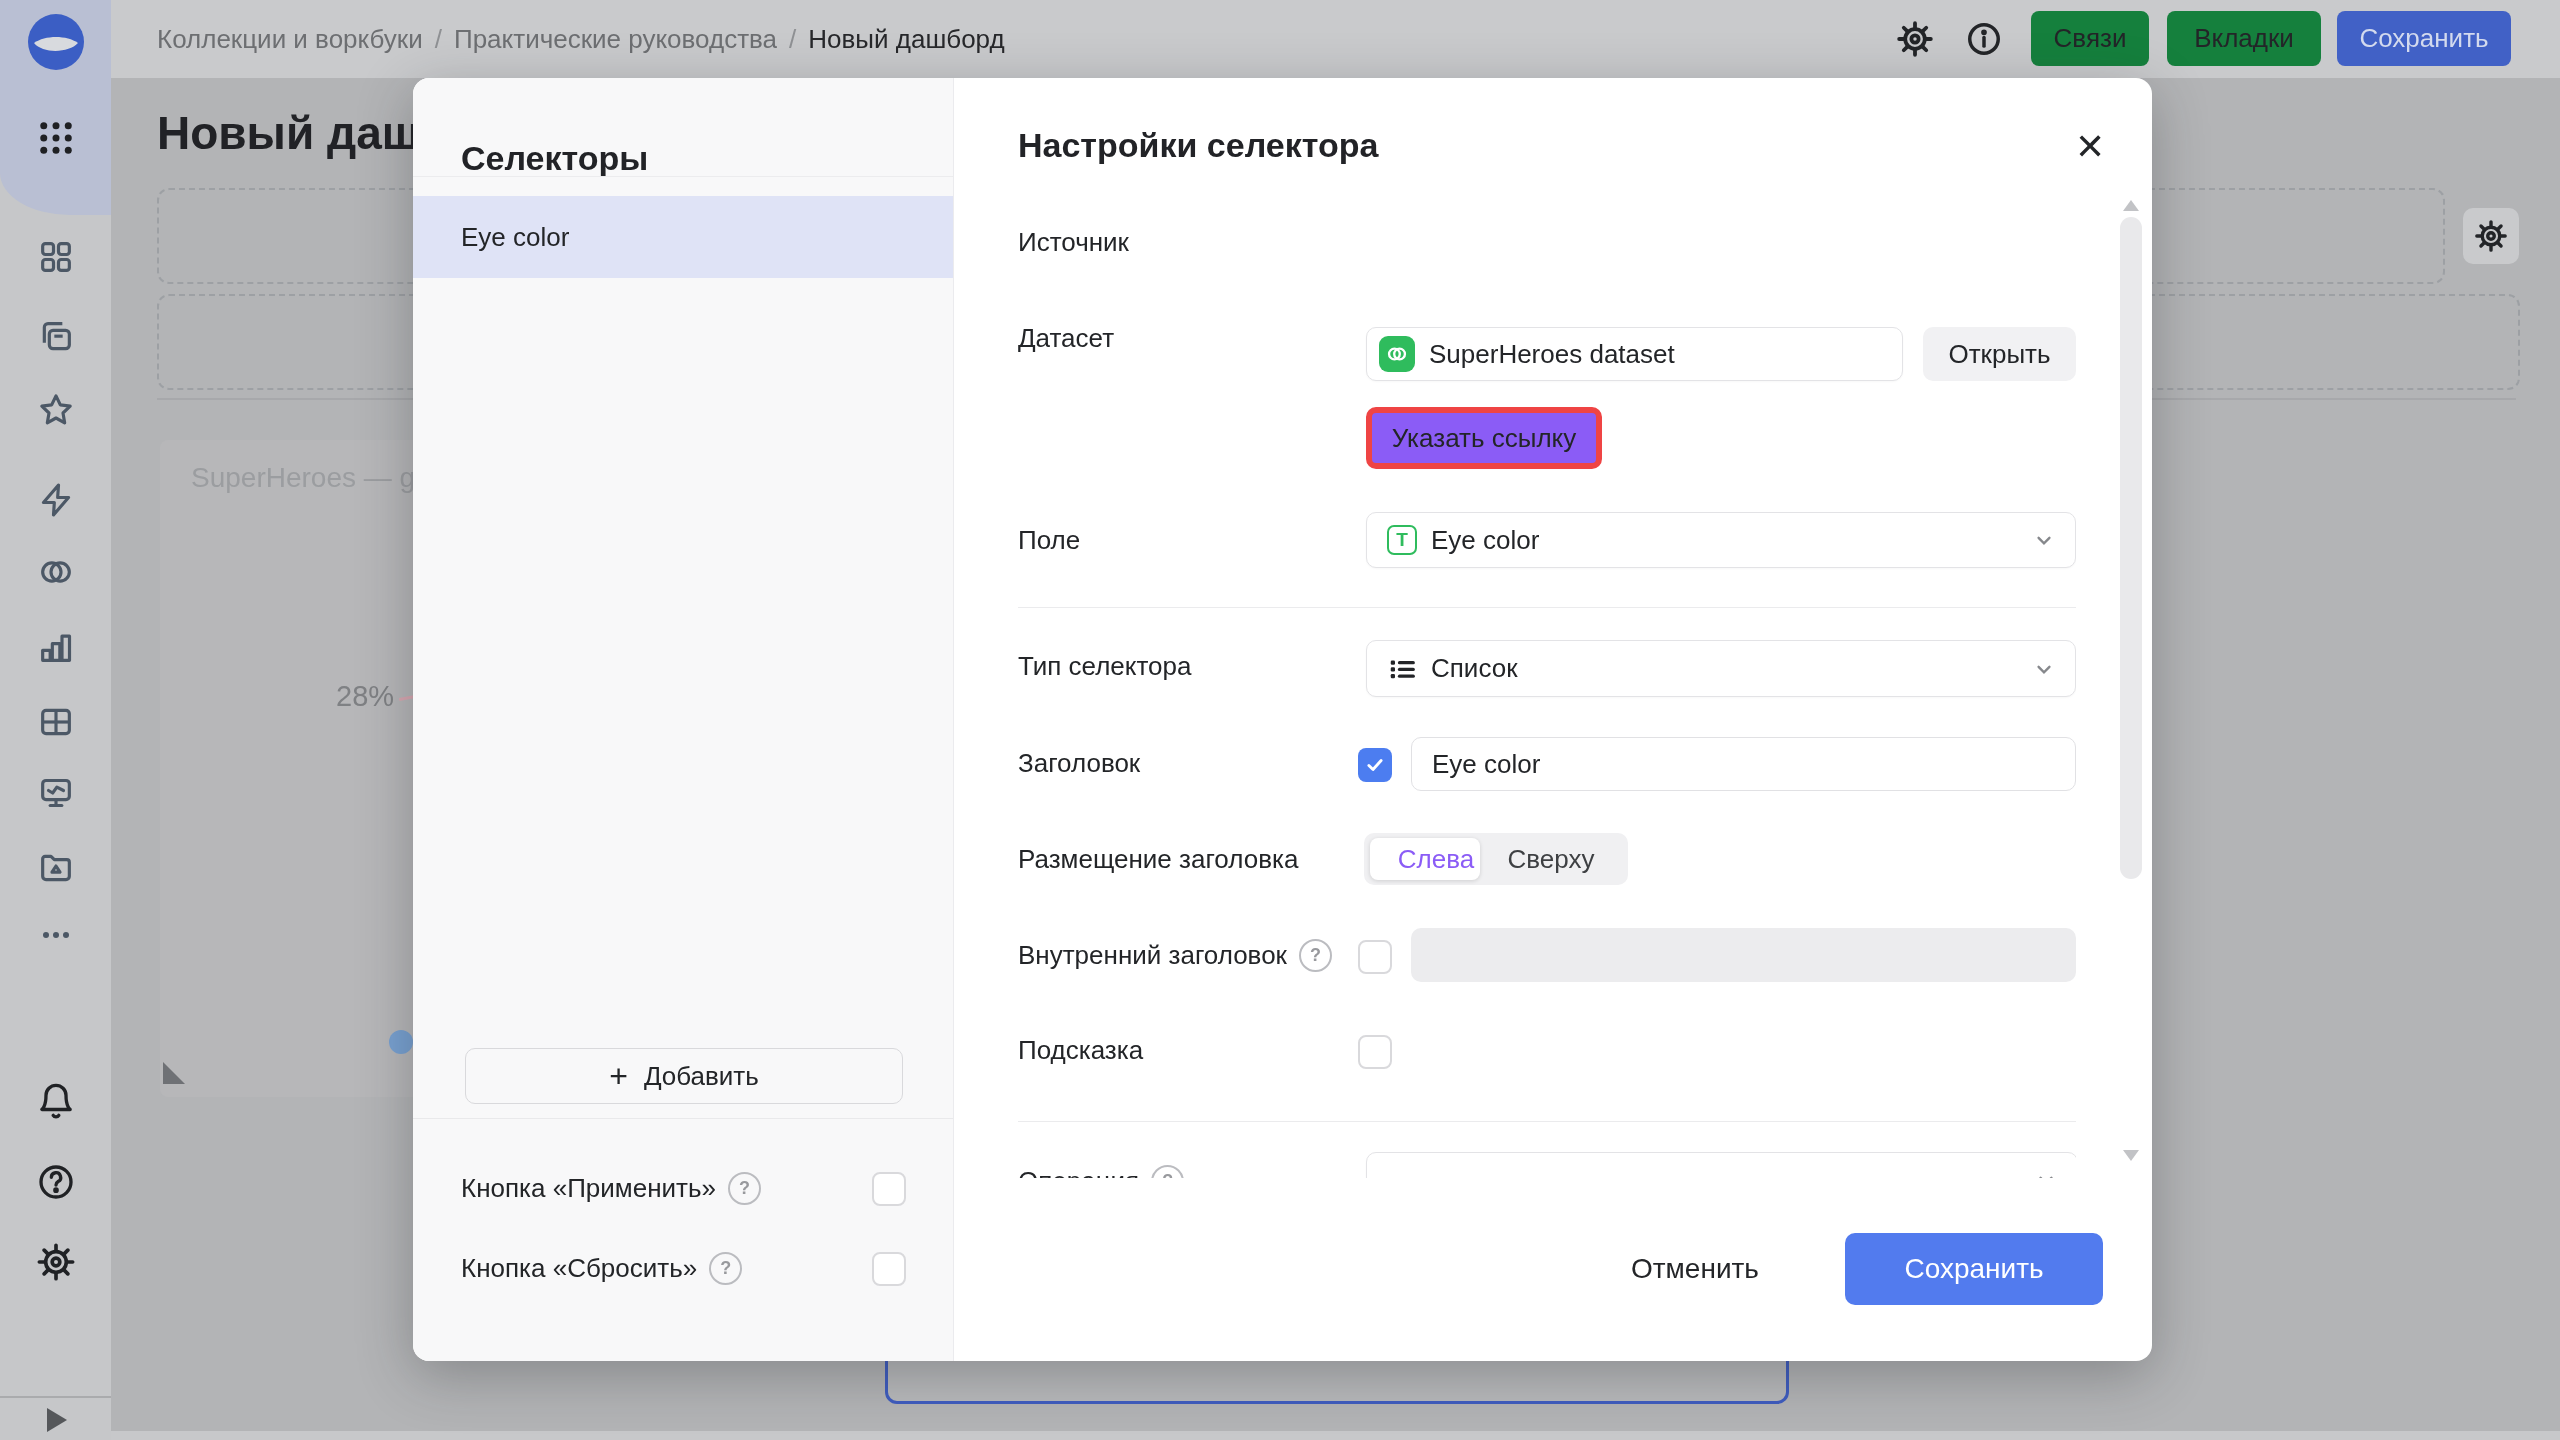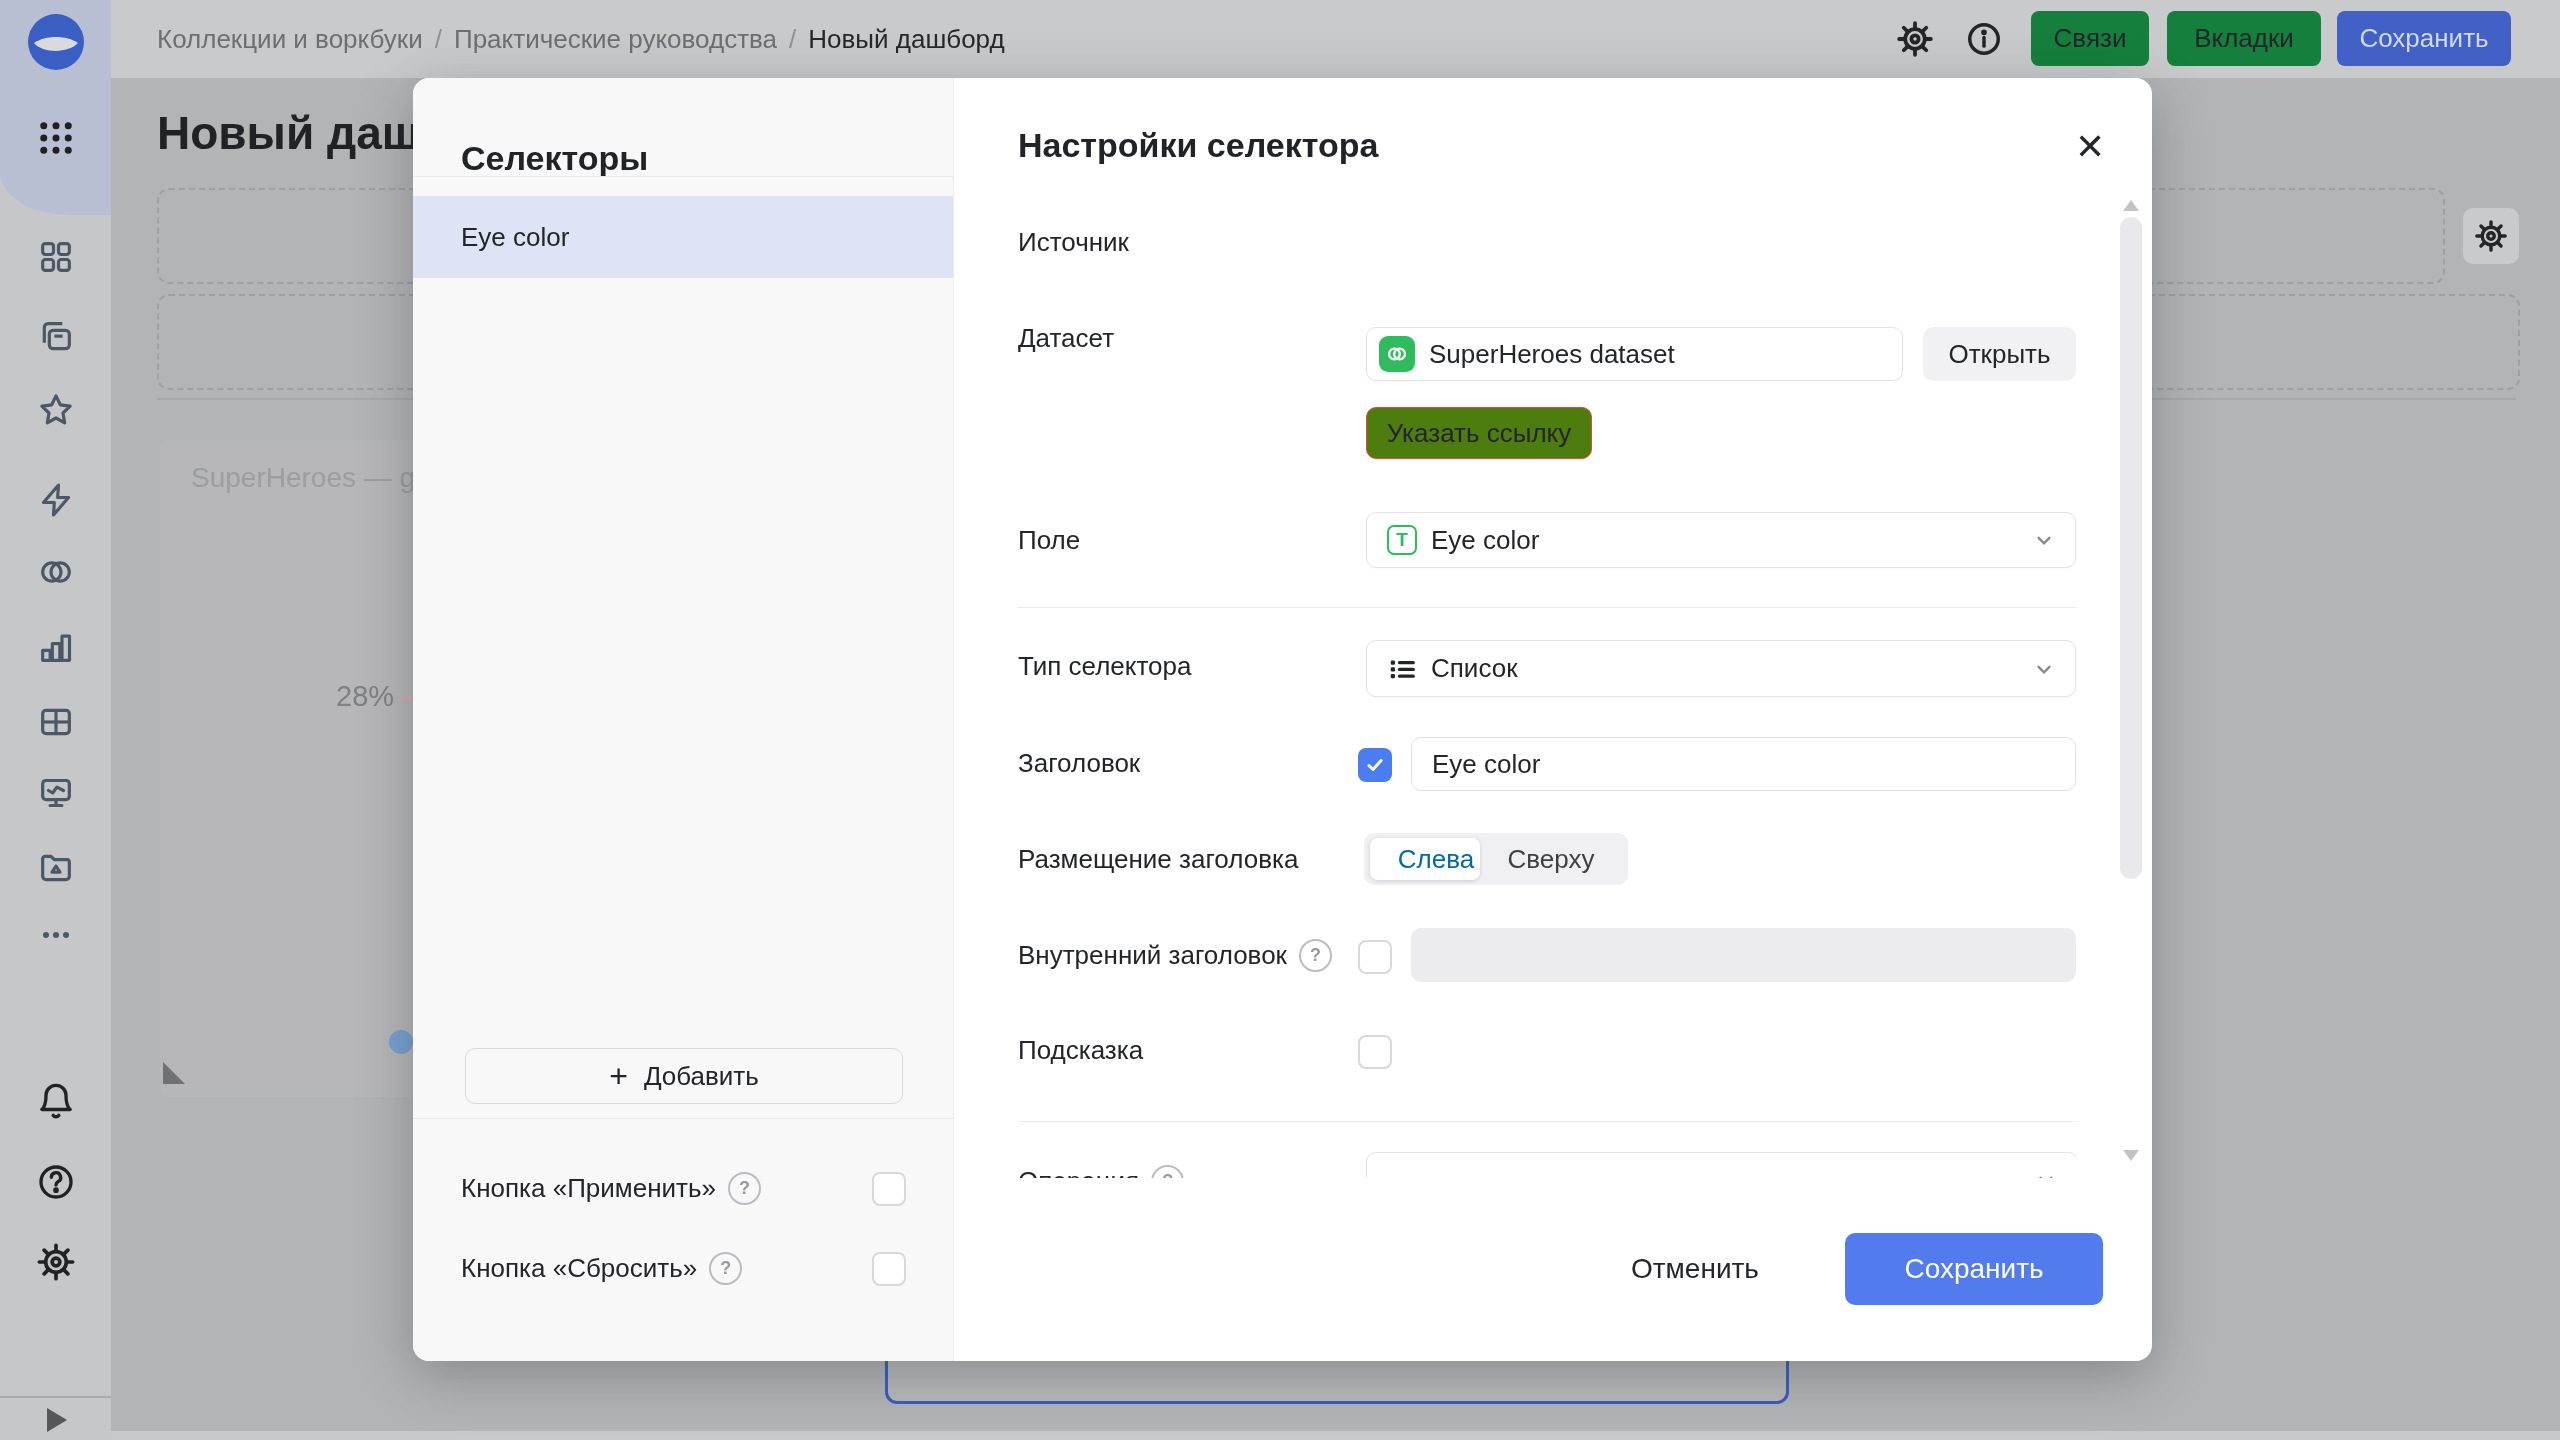--- a/index.html
+++ b/index.html
@@ -62,21 +62,21 @@
   .settings-title{left:605px;top:48px;font-size:34px;font-weight:600;color:#222327;}
   .close-btn{left:1653px;top:45px;width:48px;height:48px;display:flex;align-items:center;justify-content:center;
              font-size:36px;color:#232528;cursor:pointer;}
   .form-scroll{left:605px;top:117px;width:1058px;height:983px;overflow:hidden;}
   .f-label{left:0;font-size:26px;color:#232528;display:flex;align-items:center;gap:12px;white-space:nowrap;}
   .select{border:1px solid #e3e3e6;border-radius:10px;background:#fff;display:flex;align-items:center;
           font-size:26px;color:#232528;cursor:pointer;box-shadow:0 1px 2px rgba(0,0,0,.03);}
   .select .chev{position:absolute;right:18px;}
   .text-input{border:1px solid #e1e1e4;border-radius:10px;background:#fff;font-size:26px;color:#232528;
               padding:0 0 0 20px;box-sizing:border-box;font-family:inherit;outline:none;}
-  .ghost-btn{border:1px solid #ef4444;border-radius:10px;background:#4d7c0f;display:flex;align-items:center;justify-content:center;
+  .ghost-btn{border:6px solid #ef4444;border-radius:10px;background:#8b5cf6;display:flex;align-items:center;justify-content:center;
              font-size:26px;cursor:pointer;}
   .gray-btn{background:#f1f1f3;border-radius:10px;display:flex;align-items:center;justify-content:center;font-size:26px;cursor:pointer;}
   .seg{background:#f0f0f2;border-radius:10px;}
   .seg-opt{position:absolute;top:0;height:52px;display:flex;align-items:center;justify-content:center;font-size:26px;color:#3e4043;cursor:pointer;}
   .seg-active-bg{position:absolute;left:6px;top:5px;width:110px;height:42px;background:#fff;border-radius:8px;box-shadow:0 1px 4px rgba(0,0,0,.14);}
   .ds-icon{width:36px;height:36px;border-radius:9px;background:#2fbc5d;display:flex;align-items:center;justify-content:center;flex:0 0 auto;}
   .t-icon{width:30px;height:30px;border:2.5px solid #2fbc5d;border-radius:7px;color:#2fbc5d;font-size:19px;font-weight:700;
           display:flex;align-items:center;justify-content:center;box-sizing:border-box;flex:0 0 auto;}
   .scroll-track{left:1707px;top:139px;width:22px;height:662px;background:#e9e9eb;border-radius:11px;cursor:grab;}
   .scroll-arrow-up{left:1710px;top:122px;width:0;height:0;border-left:8px solid transparent;border-right:8px solid transparent;border-bottom:11px solid #c2c3c6;cursor:pointer;}
@@ -322,21 +322,21 @@
     <div class="abs checkbox checked" style="left:340px;top:553px;">
       <svg width="20" height="20" viewBox="0 0 18 18" fill="none" stroke="#fff" stroke-width="2.6" stroke-linecap="round" stroke-linejoin="round">
           <polyline points="3.5,9.5 7.2,13 14.5,5"></polyline>
         </svg>
     </div>
     <input class="abs text-input" style="left: 393px; top: 542px; width: 665px; height: 54px;" value="Eye color">
 
     <div class="abs f-label" style="top:649px;">Размещение заголовка</div>
     <div class="abs seg" style="left:346px;top:638px;width:264px;height:52px;">
       <span class="seg-active-bg"></span>
-      <span class="seg-opt" style="left:6px;width:132px;color:#0369a1;">Слева</span>
+      <span class="seg-opt" style="left:6px;width:132px;color:#8b5cf6;">Слева</span>
       <span class="seg-opt" style="left:116px;width:142px;">Сверху</span>
     </div>
 
     <div class="abs f-label" style="top:744px;">
       <span>Внутренний заголовок</span>
       <span class="help-icon">?</span>
     </div>
     <div class="abs checkbox" style="left:340px;top:745px;"></div>
     <div class="abs" style="left:393px;top:733px;width:665px;height:54px;background:#ececee;border-radius:10px;"></div>
 

